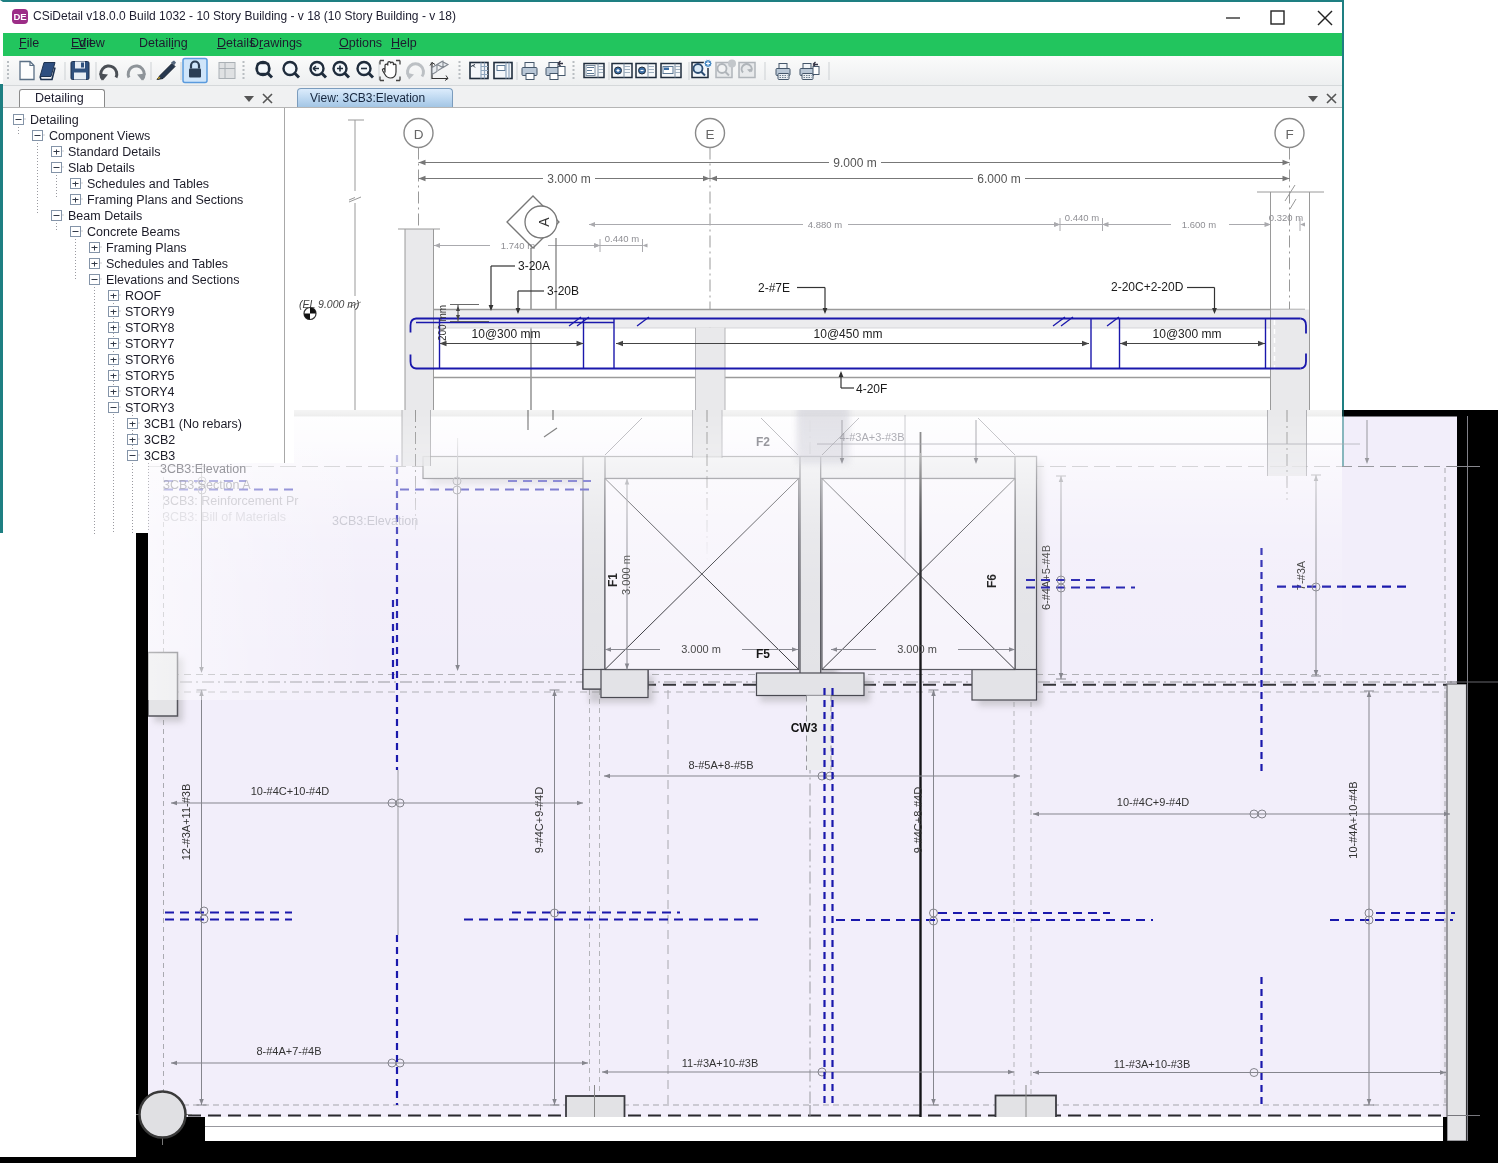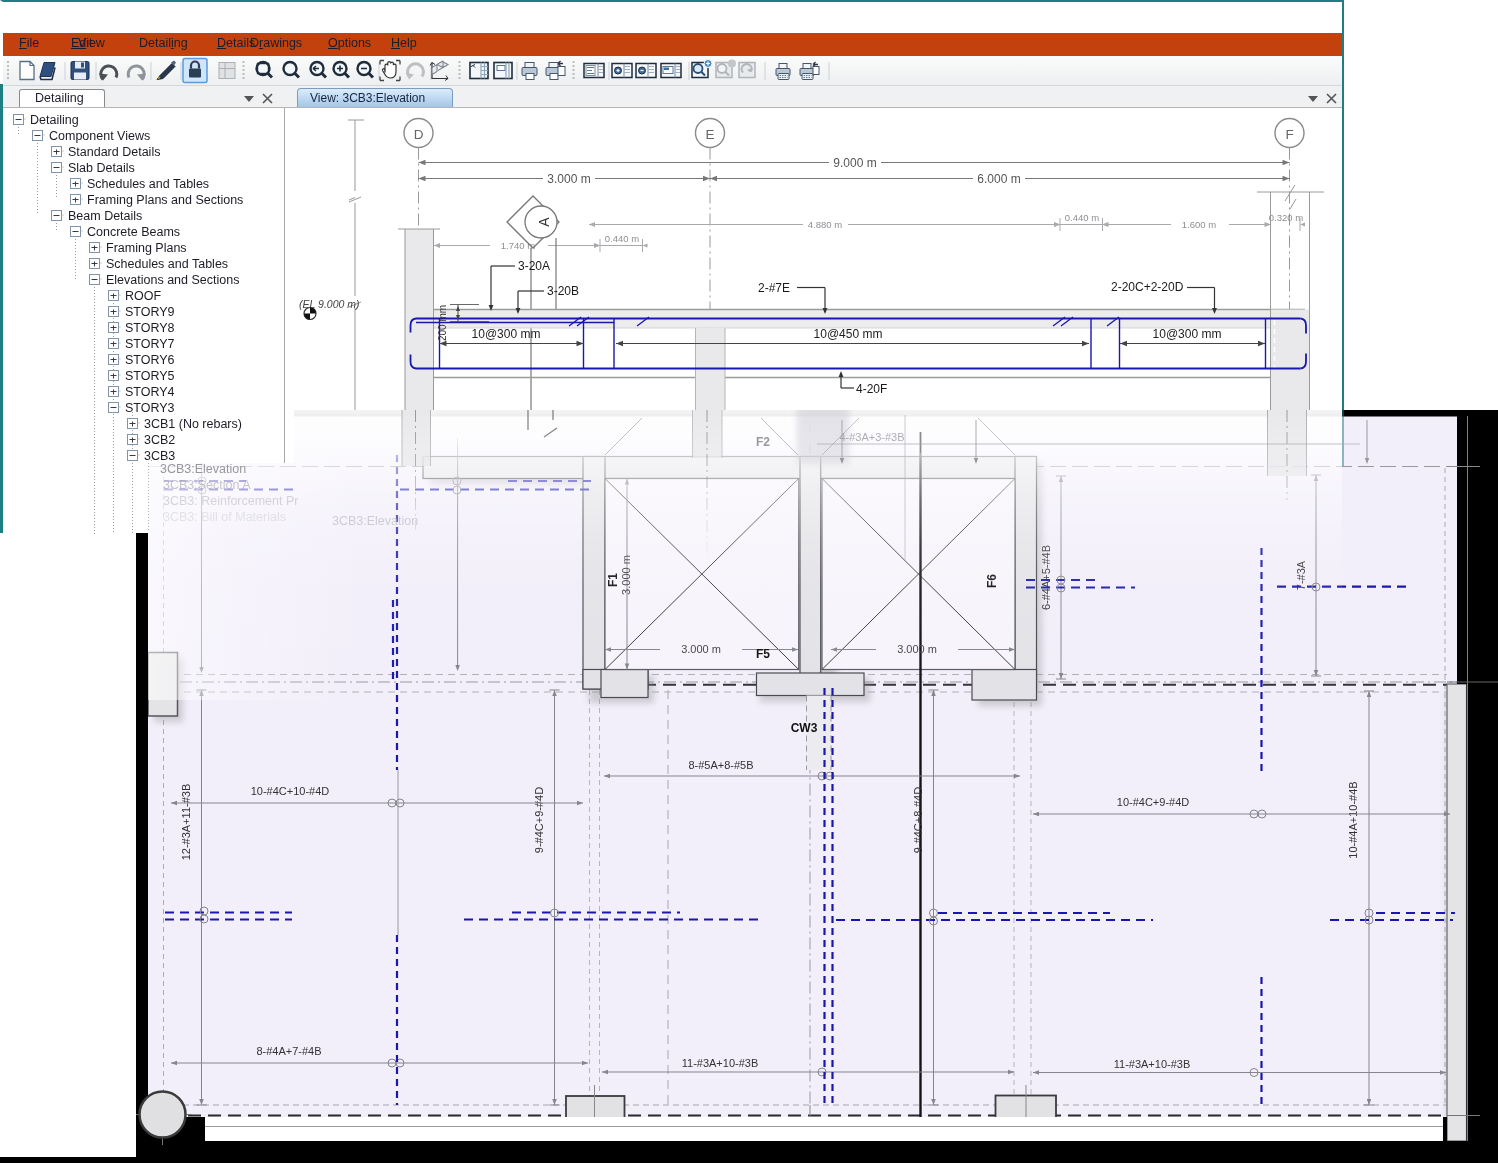--- a/index.html
+++ b/index.html
@@ -5,21 +5,21 @@
   * { margin:0; padding:0; box-sizing:border-box; }
   html,body { width:1498px; height:1163px; background:#ffffff; overflow:hidden;
     font-family:"Liberation Sans", sans-serif; }
   #page { position:relative; width:1498px; height:1163px; background:#fff; }
   #win { position:absolute; left:0; top:0; width:1344px; height:533px; background:#fff;
     border-top:2px solid #1e7f82; border-right:2px solid #1e7f82; border-left:3px solid #ffffff; }
   #titlebar { position:absolute; left:0; top:0; width:100%; height:31px; background:#fff; }
   #delogo { position:absolute; left:9px; top:7px; width:16px; height:15px; background:#9c2d87;
     border-radius:4px; color:#fff; font-weight:bold; font-size:9.5px; text-align:center; line-height:15px; }
   #title { position:absolute; left:30px; top:7px; font-size:12px; color:#1c1c2e; }
-  #menubar { position:absolute; left:0; top:31px; width:100%; height:23px; background:#c2410c; font-size:12.5px; color:#1c1c2e; }
+  #menubar { position:absolute; left:0; top:31px; width:100%; height:23px; background:#22c55e; font-size:12.5px; color:#1c1c2e; }
   .mi { position:absolute; top:3px; }
   .mi u { text-decoration:underline; }
   #toolbar { position:absolute; left:0; top:54px; width:100%; height:30px;
     background:linear-gradient(#fbfbfb,#edeff0); border-bottom:1px solid #d5d8da; }
   #tabrow { position:absolute; left:0; top:84px; width:100%; height:22px; background:#f0f1f2; }
   #dtab { position:absolute; left:16px; top:3px; width:86px; height:20px; background:#fff;
     border:1px solid #8a8a8a; border-bottom:none; border-radius:3px 3px 0 0; font-size:12.5px;
     color:#1c1c2e; padding-left:15px; padding-top:1px; }
   #vtab { position:absolute; left:294px; top:2px; width:156px; height:21px;
     background:linear-gradient(#dcecfc,#b9d5ef 55%,#9dc1e1); border:1px solid #7b9cbd;
@@ -31,28 +31,38 @@
   #overlay { position:absolute; left:136px; top:410px; width:1362px; height:753px;
     clip-path:polygon(158px 0, 1362px 0, 1362px 753px, 0 753px, 0 53px, 158px 53px); }
   svg { display:block; }
   svg text { font-family:"Liberation Sans", sans-serif; }
 </style>
 </head>
 <body>
 <div id="page">
   <div style="position:absolute;left:0;top:84px;width:3px;height:449px;background:#1e7f82;z-index:5"></div>
   <div id="win">
+    <div id="titlebar">
+      <div id="delogo">DE</div>
+      <div id="title">CSiDetail v18.0.0 Build 1032 - 10 Story Building - v 18 (10 Story Building - v 18)</div>
+      <svg style="position:absolute;left:1190px;top:0" width="151" height="31">
+        <line x1="33" y1="16" x2="47" y2="16" stroke="#222" stroke-width="1.3"></line>
+        <rect x="78" y="9" width="13" height="13" fill="none" stroke="#222" stroke-width="1.4"></rect>
+        <line x1="125" y1="9" x2="139" y2="23" stroke="#222" stroke-width="1.4"></line>
+        <line x1="139" y1="9" x2="125" y2="23" stroke="#222" stroke-width="1.4"></line>
+      </svg>
+    </div>
     <div id="menubar">
       <span class="mi" style="left:16px"><u>F</u>ile</span>
       <span class="mi" style="left:68px"><u>E</u>dit</span>
       <span class="mi" style="left:75px"><u>V</u>iew</span>
       <span class="mi" style="left:136px">Detail<u>i</u>ng</span>
       <span class="mi" style="left:214px"><u>D</u>etails</span>
       <span class="mi" style="left:247px">D<u>r</u>awings</span>
-      <span class="mi" style="left:325px"><u>O</u>ptions</span>
+      <span class="mi" style="left:336px"><u>O</u>ptions</span>
       <span class="mi" style="left:388px"><u>H</u>elp</span>
     </div>
     <div id="toolbar">
         <svg width="1341" height="30" viewBox="0 0 1341 30">
           <line x1="5" y1="5" x2="5" y2="25" stroke="#b9bec2" stroke-width="2" stroke-dasharray="2 2"></line>
           <line x1="240.5" y1="5" x2="240.5" y2="25" stroke="#b9bec2" stroke-width="2" stroke-dasharray="2 2"></line>
           <line x1="456.5" y1="5" x2="456.5" y2="25" stroke="#b9bec2" stroke-width="2" stroke-dasharray="2 2"></line>
           <line x1="570.5" y1="5" x2="570.5" y2="25" stroke="#b9bec2" stroke-width="2" stroke-dasharray="2 2"></line>
           <line x1="62" y1="6" x2="62" y2="24" stroke="#cdd1d4" stroke-width="1"></line>
           <line x1="93" y1="6" x2="93" y2="24" stroke="#cdd1d4" stroke-width="1"></line>

